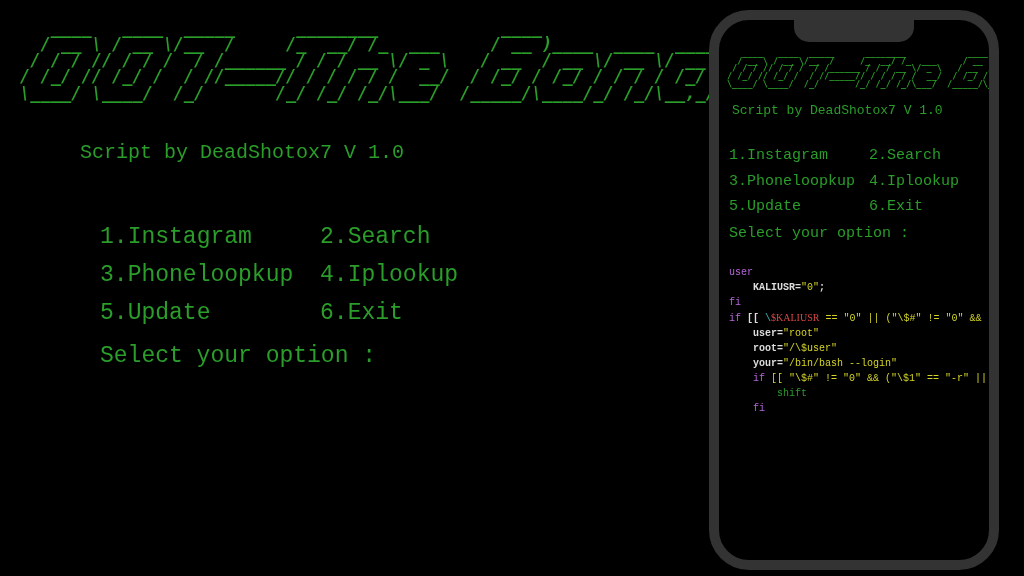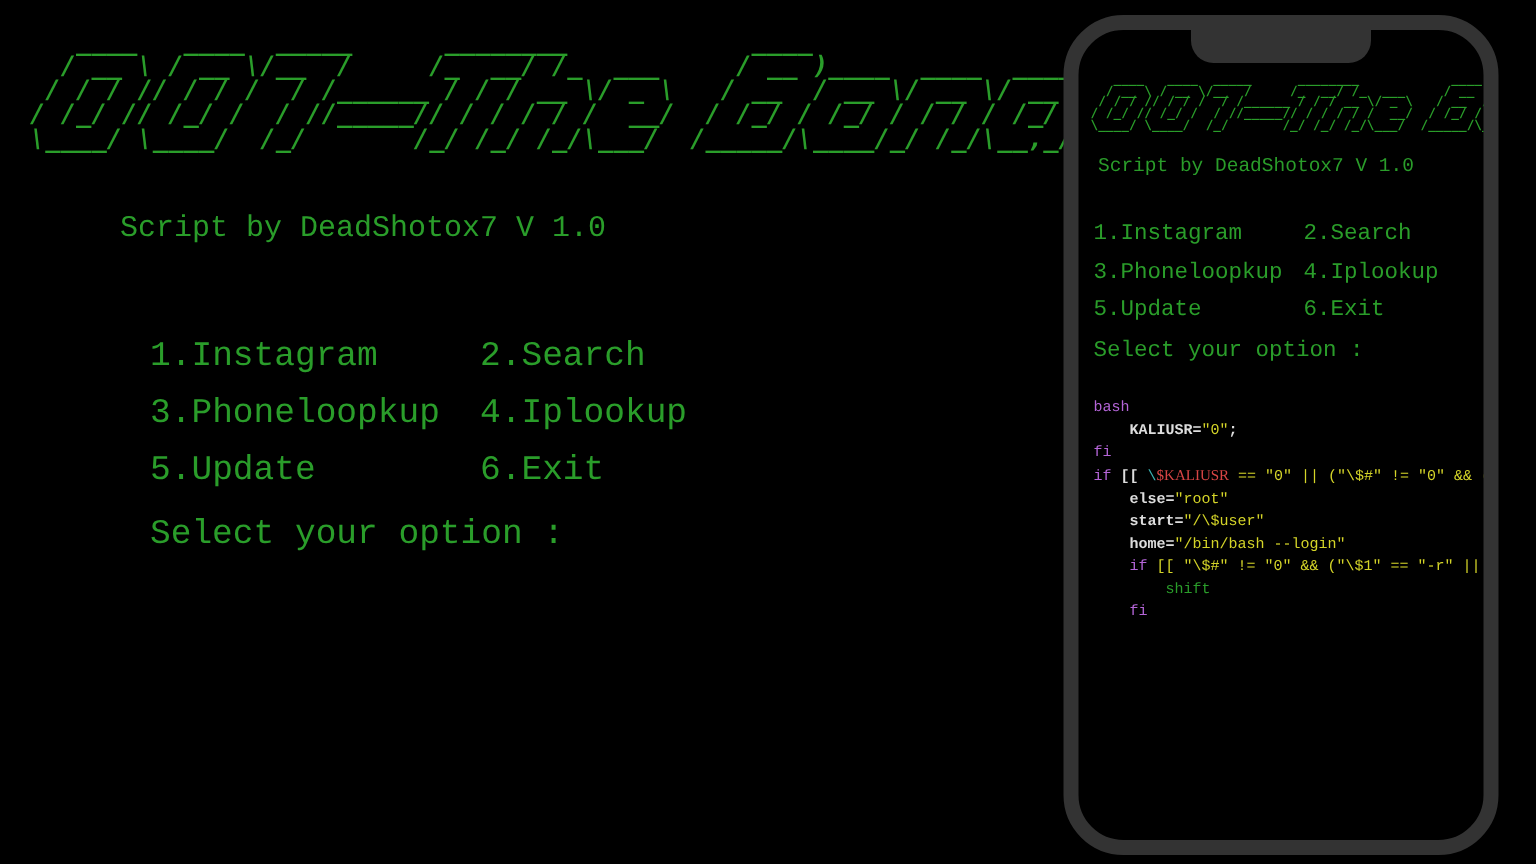--- a/index.html
+++ b/index.html
@@ -180,25 +180,25 @@
         <div class="phone-menu-left"><span>3</span>.<span>Phoneloopkup</span></div>
         <div><span>4</span>.<span>Iplookup</span></div>
       </div>
       <div class="phone-menu-row">
         <div class="phone-menu-left"><span>5</span>.<span>Update</span></div>
         <div><span>6</span>.<span>Exit</span></div>
       </div>
     </div>
     <div class="phone-prompt">Select your option :</div>
     <div class="code-block">
-<span class="kw-purple">bash</span>
+<span class="kw-purple">user</span>
     <span class="kw-white">KALIUSR</span><span class="kw-white">=</span><span class="kw-yellow">"0"</span><span class="kw-white">;</span>
 <span class="kw-purple">fi</span>
 <span class="kw-purple">if</span><span class="kw-white"> [[ </span><span class="kw-cyan">\</span><span class="kw-red">$KALIUSR</span><span class="kw-yellow"> == "0" || ("\$#" != "0" &amp;&amp; ("\$1" == "</span>
-    <span class="kw-white">else=</span><span class="kw-yellow">"root"</span>
-    <span class="kw-white">start=</span><span class="kw-yellow">"/\$user"</span>
-    <span class="kw-white">home=</span><span class="kw-yellow">"/bin/bash --login"</span>
+    <span class="kw-white">user=</span><span class="kw-yellow">"root"</span>
+    <span class="kw-white">root=</span><span class="kw-yellow">"/\$user"</span>
+    <span class="kw-white">your=</span><span class="kw-yellow">"/bin/bash --login"</span>
     <span class="kw-purple">if</span><span class="kw-yellow"> [[ "\$#" != "0" &amp;&amp; ("\$1" == "-r" || "\$1" == "</span>
         <span class="kw-green">shift</span>
     <span class="kw-purple">fi</span>
     </div>
   </div>
 </div>
 
 </body></html>

